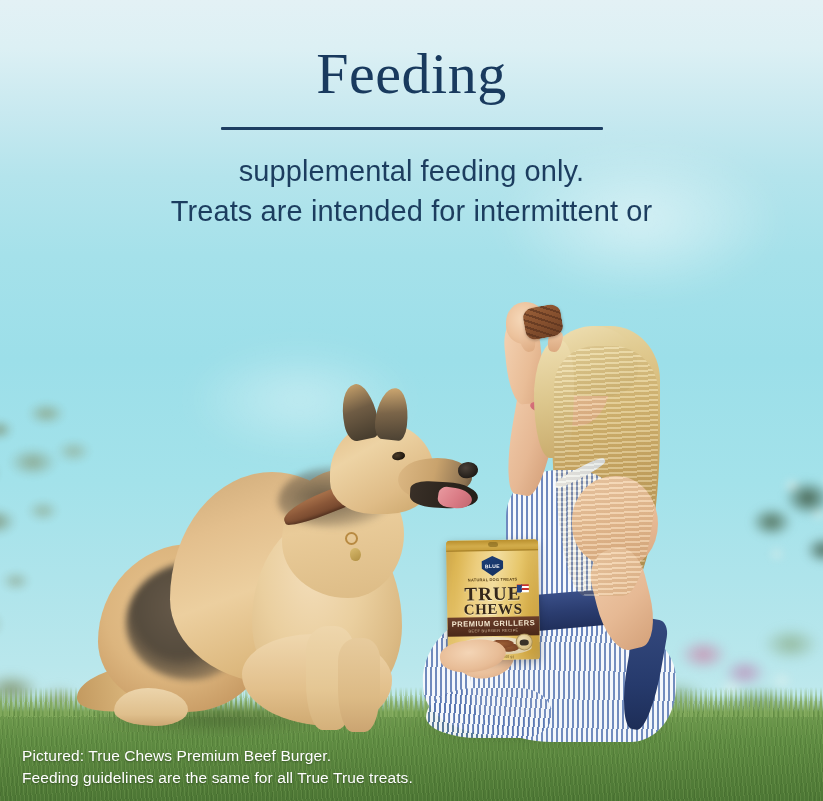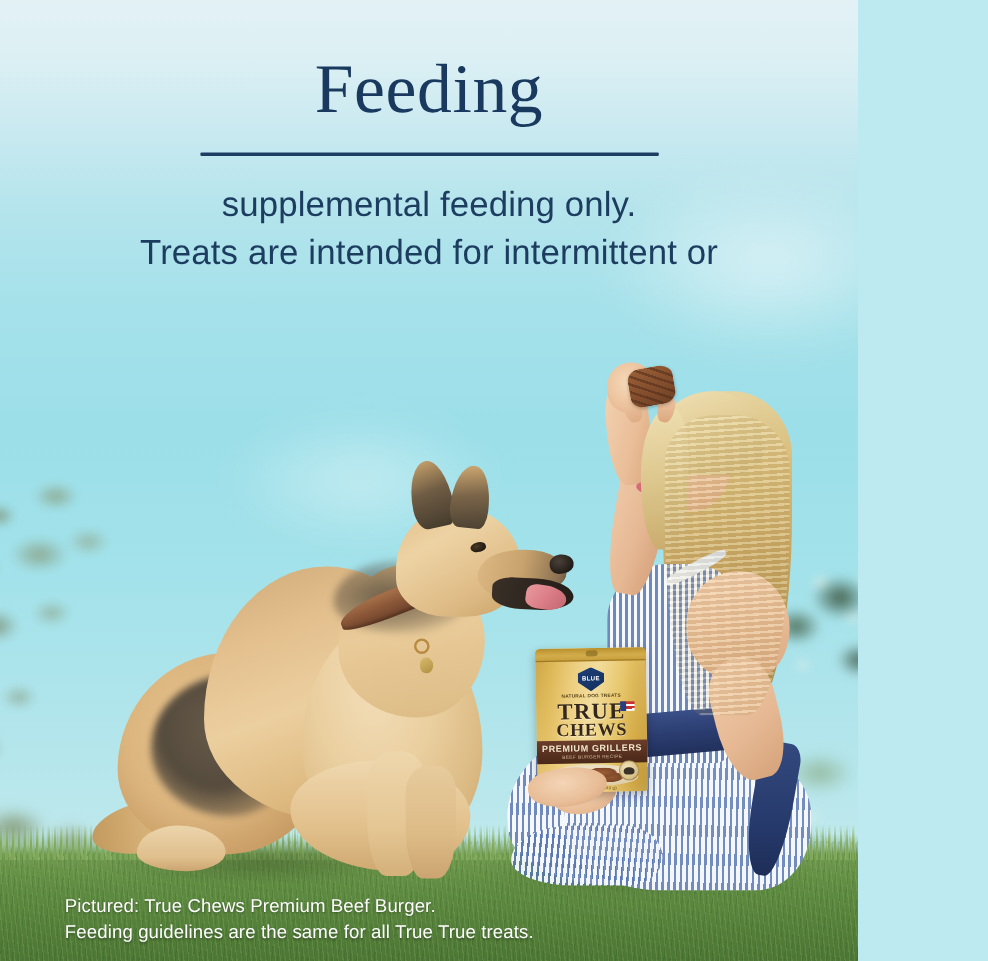--- a/index.html
+++ b/index.html
@@ -3,21 +3,21 @@
 <meta charset="utf-8">
 <style>
   * { margin:0; padding:0; box-sizing:border-box; }
   html,body { width:823px; height:801px; overflow:hidden; }
   body {
     font-family:"Liberation Sans", sans-serif;
     background:#bdeaf0;
   }
   #stage {
     position:relative;
-    width:715px; height:801px;
+    width:823px; height:801px;
     overflow:hidden;
     background:linear-gradient(180deg,
       #e3f1f5 0%,
       #dcf0f4 6%,
       #c8e9f0 14%,
       #b4e4ec 22%,
       #a5e1ea 32%,
       #9cdfe9 45%,
       #a3e2ea 60%,
       #aee4eb 72%,
@@ -547,21 +547,21 @@
 
   
   .caption {
     position:absolute; left:22px; bottom:12px;
     color:#ffffff;
     font-size:15.5px;
     line-height:1.42;
     text-shadow:0 1px 2px rgba(0,0,0,.35);
     letter-spacing:.1px;
   }
-  .caption .ln { display:block;margin-left:32px; }
+  .caption .ln { display:block; }
 </style>
 </head>
 <body>
 
 <div id="stage">
 
   <div class="bg-layer cloud-haze"></div>
   <div class="bg-layer cloud-haze2"></div>
   <div class="bg-layer tree-left"></div>
   <div class="bg-layer bush-left-low"></div>

